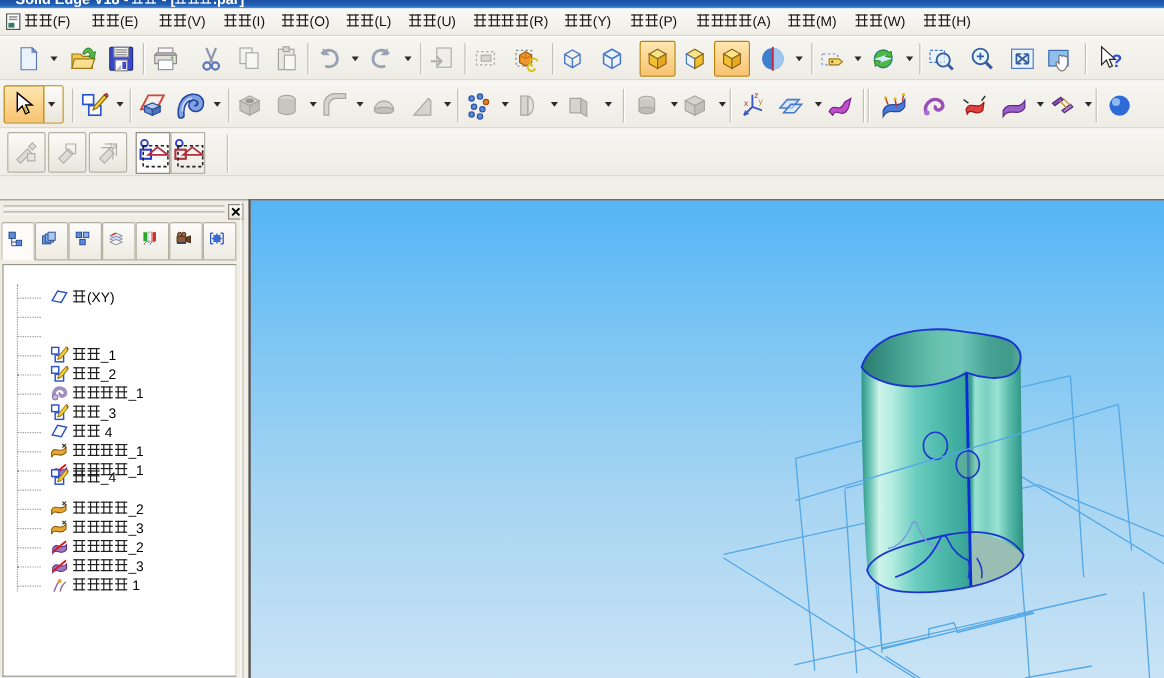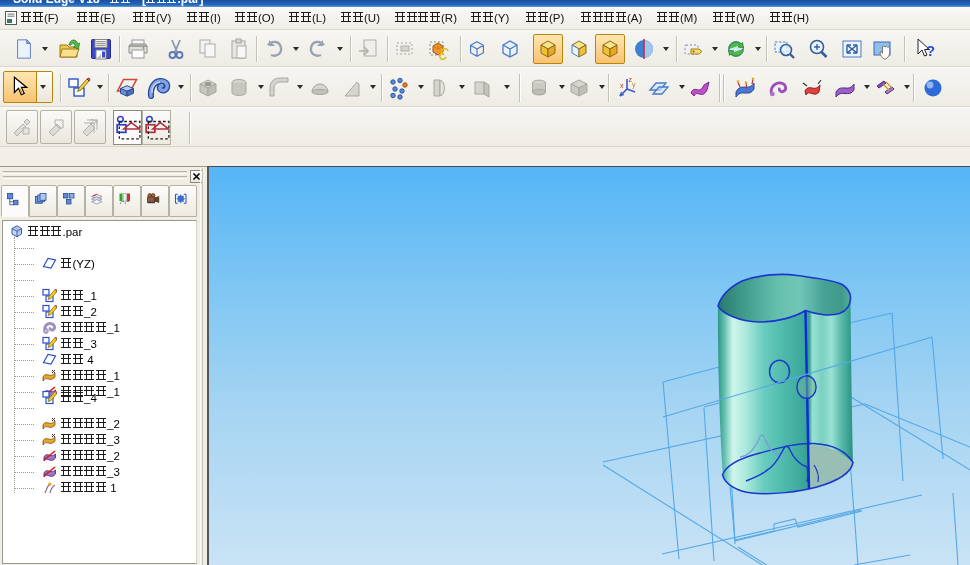--- a/index.html
+++ b/index.html
@@ -440,36 +440,28 @@
     </span>
     <span class="tab" style="left:169px">
       <span style="position:absolute;left:4px;top:6px"><svg width="18" height="18" viewBox="0 0 24 24">
           <path d="M2 3 h3 M2 3 v12 M2 15 h3 M16 3 h-3 M16 3 v12 M16 15 h-3" stroke="#2B55C8" stroke-width="1.4" fill="none"></path>
           <circle cx="9" cy="9" r="4.2" fill="#3A6BD0"></circle>
           <path d="M9 3.5 v2 M9 12.5 v2 M3.5 9 h2 M12.5 9 h2 M5.2 5.2 l1.4 1.4 M11.4 11.4 l1.4 1.4 M12.8 5.2 l-1.4 1.4 M6.6 11.4 l-1.4 1.4" stroke="#3A6BD0" stroke-width="1.6"></path>
         </svg></span>
     </span>
     <div id="tree">
       <span class="vdots" style="left:11px;top:16px;height:256px"></span>
-      <div class="trow" style="top:3px">
-        <span class="tico" style="left:6px"><svg width="15" height="15" viewBox="0 0 15 15">
-            <path d="M3 4.5 l5-2.7 l4.5 2.7 v5.5 l-4.5 2.7 l-5-2.7 z" fill="#C8D8F0" stroke="#3355BB"></path>
-            <path d="M3 4.5 l5 2.7 l4.5-2.7 M8 7.2 v5.5" stroke="#3355BB" fill="none"></path>
-            <path d="M5.5 3.2 l4.5 2.7 v3" fill="none" stroke="#8899CC"></path>
-          </svg></span>
-        <span class="tlbl" style="left:25px"><i class="g"></i><i class="g"></i><i class="g"></i>.par</span>
-      </div>
       <span class="dots" style="left:11px;top:27px;width:20px"></span>
+      <div class="trow" style="top:19px">
+        <span class="tico" style="left:39px"><svg width="15" height="15" viewBox="0 0 15 15">
+            <path d="M1.5 10.5 L6 2.5 L13.5 4 L9 12 Z" fill="#fff" stroke="#2B50C8" stroke-width="1.2"></path>
+          </svg></span>
+        <span class="tlbl" style="left:58px"><i class="g"></i>(XY)</span>
+      </div>
       <span class="dots" style="left:11px;top:43px;width:20px"></span>
-      <div class="trow" style="top:35px">
-        <span class="tico" style="left:39px"><svg width="15" height="15" viewBox="0 0 15 15">
-            <path d="M1.5 10.5 L6 2.5 L13.5 4 L9 12 Z" fill="#fff" stroke="#2B50C8" stroke-width="1.2"></path>
-          </svg></span>
-        <span class="tlbl" style="left:58px"><i class="g"></i>(YZ)</span>
-      </div>
       <span class="dots" style="left:11px;top:59px;width:20px"></span>
       <span class="dots" style="left:11px;top:75px;width:20px"></span>
       <div class="trow" style="top:67px">
         <span class="tico" style="left:39px"><svg width="15" height="15" viewBox="0 0 15 15">
             <rect x="1" y="1.5" width="6" height="5.5" fill="#fff" stroke="#2B50C8" stroke-width="1.2"></rect>
             <rect x="4" y="8" width="7" height="5.5" fill="#fff" stroke="#2B50C8" stroke-width="1.2"></rect>
             <path d="M13.5 1 l-6.5 7.5 l-1 3 l3-1 l6.3-7.4 z" fill="#F0CC30" stroke="#8A6A10" stroke-width="0.8"></path>
             <path d="M13.5 1 l1.5 1.8 l-1.2 1.2" fill="#D05050" stroke="#8A3030" stroke-width="0.6"></path>
           </svg></span>
         <span class="tlbl" style="left:58px"><i class="g"></i><i class="g"></i>_1</span>

